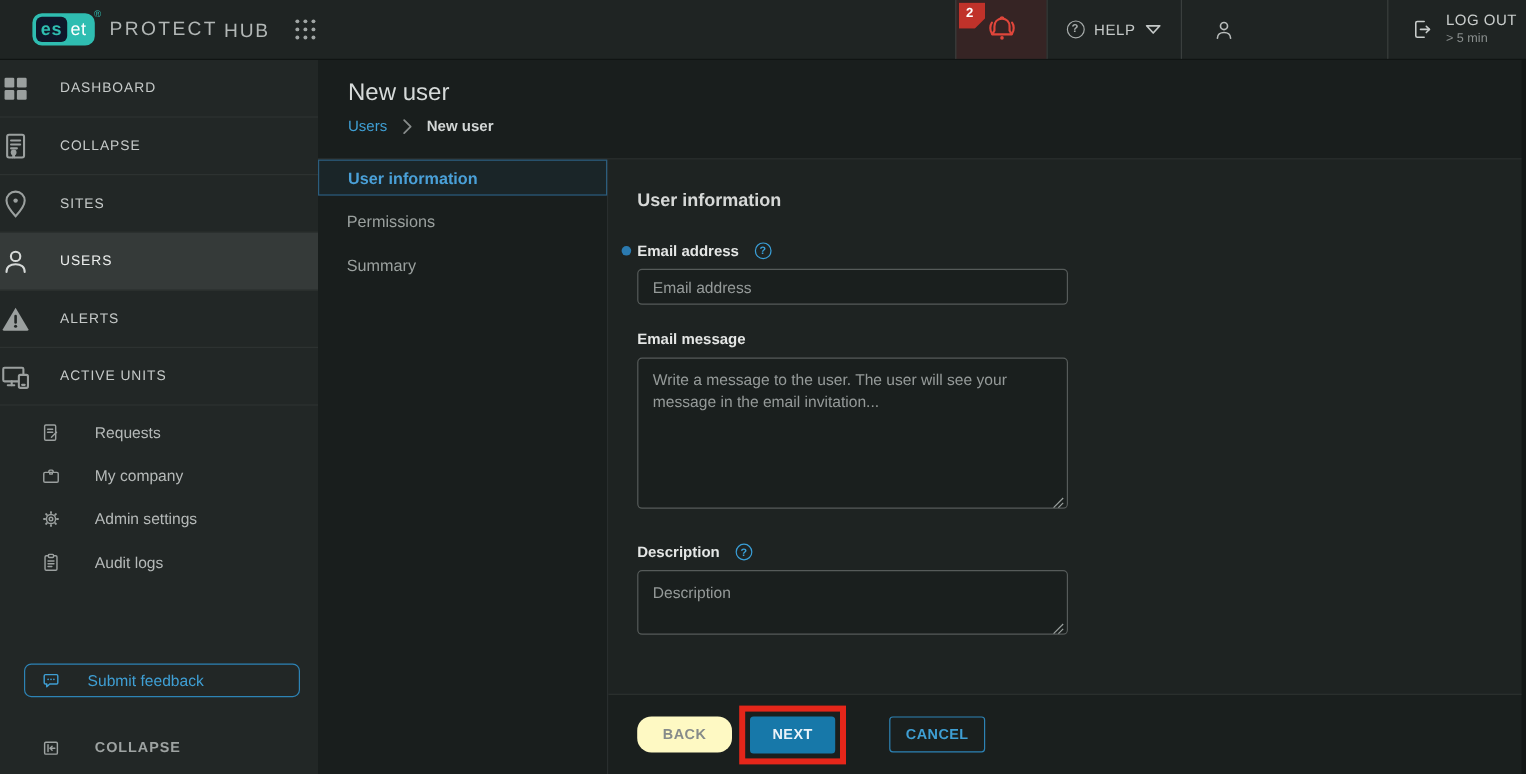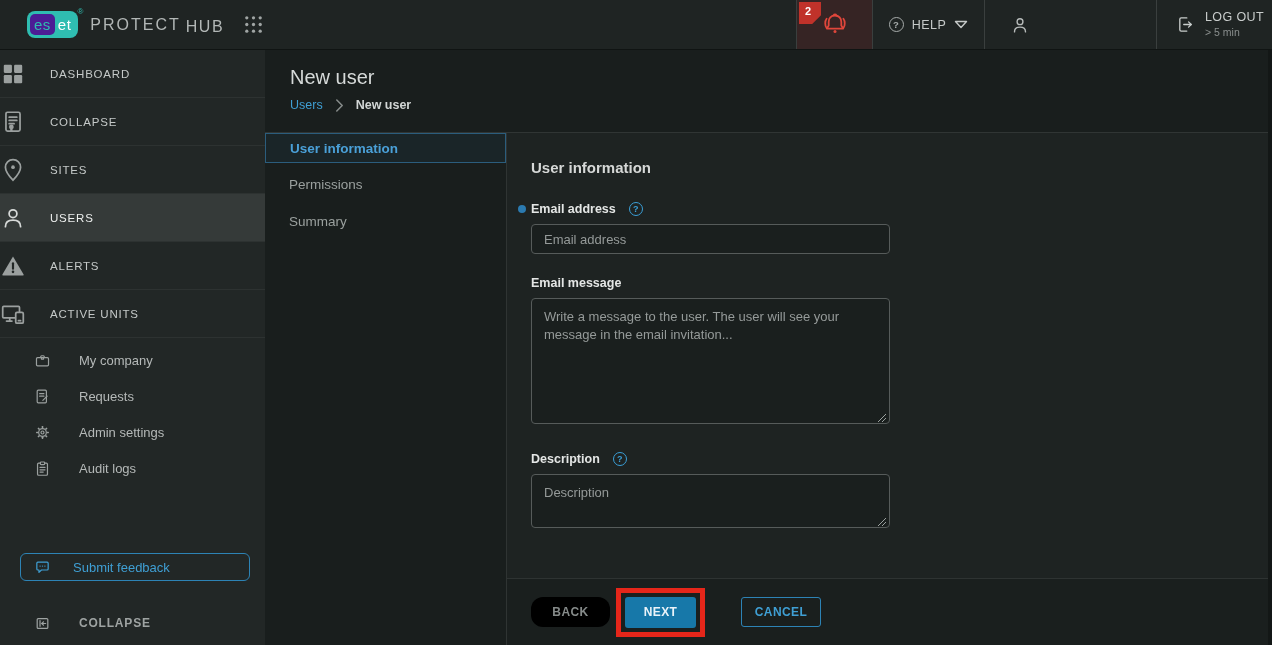--- a/index.html
+++ b/index.html
@@ -5,21 +5,21 @@
   * { margin:0; padding:0; box-sizing:border-box; }
   html,body { width:1272px; height:645px; overflow:hidden; background:#191e1d;
               font-family:"Liberation Sans", sans-serif; }
 
   
   .topbar { height:50px; width:100%; background:#1f2423; display:flex; align-items:stretch;
             border-bottom:1px solid #101413; }
   .brand { display:flex; align-items:center; padding-left:27px; width:265px; flex:none; }
   .eset-logo { position:relative; background:#2fbdb1; border-radius:8px; height:27px;
                display:flex; align-items:center; padding:0 7px 0 3px; }
-  .eset-logo .es { background:#4c1d95; color:#2fbdb1; border-radius:5px; font-weight:normal;
+  .eset-logo .es { background:#0f172a; color:#2fbdb1; border-radius:5px; font-weight:bold;
                    font-size:15px; padding:2px 4px; line-height:17px; letter-spacing:.5px; }
   .eset-logo .et { color:#ffffff; font-weight:normal; font-size:15px; padding-left:3px; letter-spacing:.5px; }
   .eset-logo .reg { position:absolute; top:-4px; right:-5px; color:#2fbdb1; font-size:8px; }
   .brand-product { color:#b2b7b6; font-size:16px; letter-spacing:2px; margin-left:12px; }
   .brand-hub { color:#b2b7b6; font-size:16px; letter-spacing:1.5px; margin-left:5px; margin-top:4px; }
   .app-grid { margin-left:18px; display:flex; align-items:center; cursor:pointer; }
 
   .topbar-right { margin-left:auto; display:flex; align-items:stretch; }
   .tb-cell { display:flex; align-items:center; border-left:1px solid #3a3f3e; cursor:pointer; }
   .cell-bell { width:76px; justify-content:center; background:#362424; position:relative; }
@@ -87,21 +87,21 @@
              color:#d8dad9; font-size:13px; padding:9px 12px; resize:none; outline:none;
              line-height:1.35; font-family:"Liberation Sans",sans-serif; }
   .ta-msg { height:126px; }
   .ta-desc { height:54px; }
   .resize-grip { position:absolute; right:3px; bottom:5px; pointer-events:none; }
 
   .footer-bar { height:67px; flex:none; background:#1a1f1e; border-top:1px solid #2e3332;
                 display:flex; align-items:center; padding-left:24px; }
   .btn { border:none; border-radius:3px; font-size:12px; font-weight:bold; letter-spacing:.4px;
          cursor:pointer; font-family:"Liberation Sans",sans-serif; }
-  .btn-back { width:79px; height:30px; background:#000000; color:#868b8a;border-radius:12px; }
+  .btn-back { width:79px; height:30px; background:#fef9c3; color:#868b8a;border-radius:12px; }
   .annotation-box { border:5px solid #e5261a; padding:4px; margin-left:6px; display:inline-block; }
   .btn-next { width:71px; height:31px; background:#1778a9; color:#eaf3f9; display:block; }
   .btn-cancel { width:80px; height:30px; background:transparent; border:1px solid #2d83b5; color:#3f9fd4; margin-left:36px; }
 
   .right-strip { position:absolute; right:0; top:0; bottom:0; width:4px; background:#131716; }
 
   .icon { display:inline-flex; align-items:center; justify-content:center; }
   svg { display:block; }
 </style>
 </head>
@@ -251,39 +251,39 @@
           <line x1="17" y1="18.2" x2="19" y2="18.2"></line>
         </svg>
       </span>
       <span class="nav-label">ACTIVE UNITS</span>
     </div>
 
     <div style="height:4px"></div>
 
     <div class="nav2-item">
       <span class="icon">
-        <svg width="17" height="17" viewBox="0 0 24 24" fill="none" stroke="currentColor" stroke-width="1.7" stroke-linejoin="round">
-          <rect x="3.5" y="8" width="17" height="11.5" rx="1.5"></rect>
-          <path d="M9.5 8 V6.6 Q9.5 5.3 10.8 5.3 h2.4 Q14.5 5.3 14.5 6.6 V8"></path>
-          <path d="M10.5 8 v2 h3 V8"></path>
-        </svg>
-      </span>
-      <span class="nav2-label">My company</span>
-    </div>
-
-    <div class="nav2-item">
-      <span class="icon">
         <svg width="17" height="17" viewBox="0 0 24 24" fill="none" stroke="currentColor" stroke-width="1.7" stroke-linecap="round" stroke-linejoin="round">
           <rect x="4.5" y="3" width="13" height="18" rx="1.5"></rect>
           <line x1="8" y1="8" x2="14" y2="8"></line>
             <line x1="8" y1="11.5" x2="14" y2="11.5"></line>
           <path d="M12.5 17.5 l6 -6"></path>
         </svg>
       </span>
       <span class="nav2-label">Requests</span>
+    </div>
+
+    <div class="nav2-item">
+      <span class="icon">
+        <svg width="17" height="17" viewBox="0 0 24 24" fill="none" stroke="currentColor" stroke-width="1.7" stroke-linejoin="round">
+          <rect x="3.5" y="8" width="17" height="11.5" rx="1.5"></rect>
+          <path d="M9.5 8 V6.6 Q9.5 5.3 10.8 5.3 h2.4 Q14.5 5.3 14.5 6.6 V8"></path>
+          <path d="M10.5 8 v2 h3 V8"></path>
+        </svg>
+      </span>
+      <span class="nav2-label">My company</span>
     </div>
 
     <div class="nav2-item">
       <span class="icon">
         <svg width="17" height="17" viewBox="0 0 24 24" fill="none" stroke="currentColor" stroke-width="1.7">
           <circle cx="12" cy="12" r="5.4"></circle>
           <circle cx="12" cy="12" r="2.1"></circle>
           <g fill="currentColor" stroke="none">
             <rect x="10.9" y="2.9" width="2.2" height="3" rx=".6"></rect>
             <rect x="10.9" y="2.9" width="2.2" height="3" rx=".6" transform="rotate(45 12 12)"></rect>

